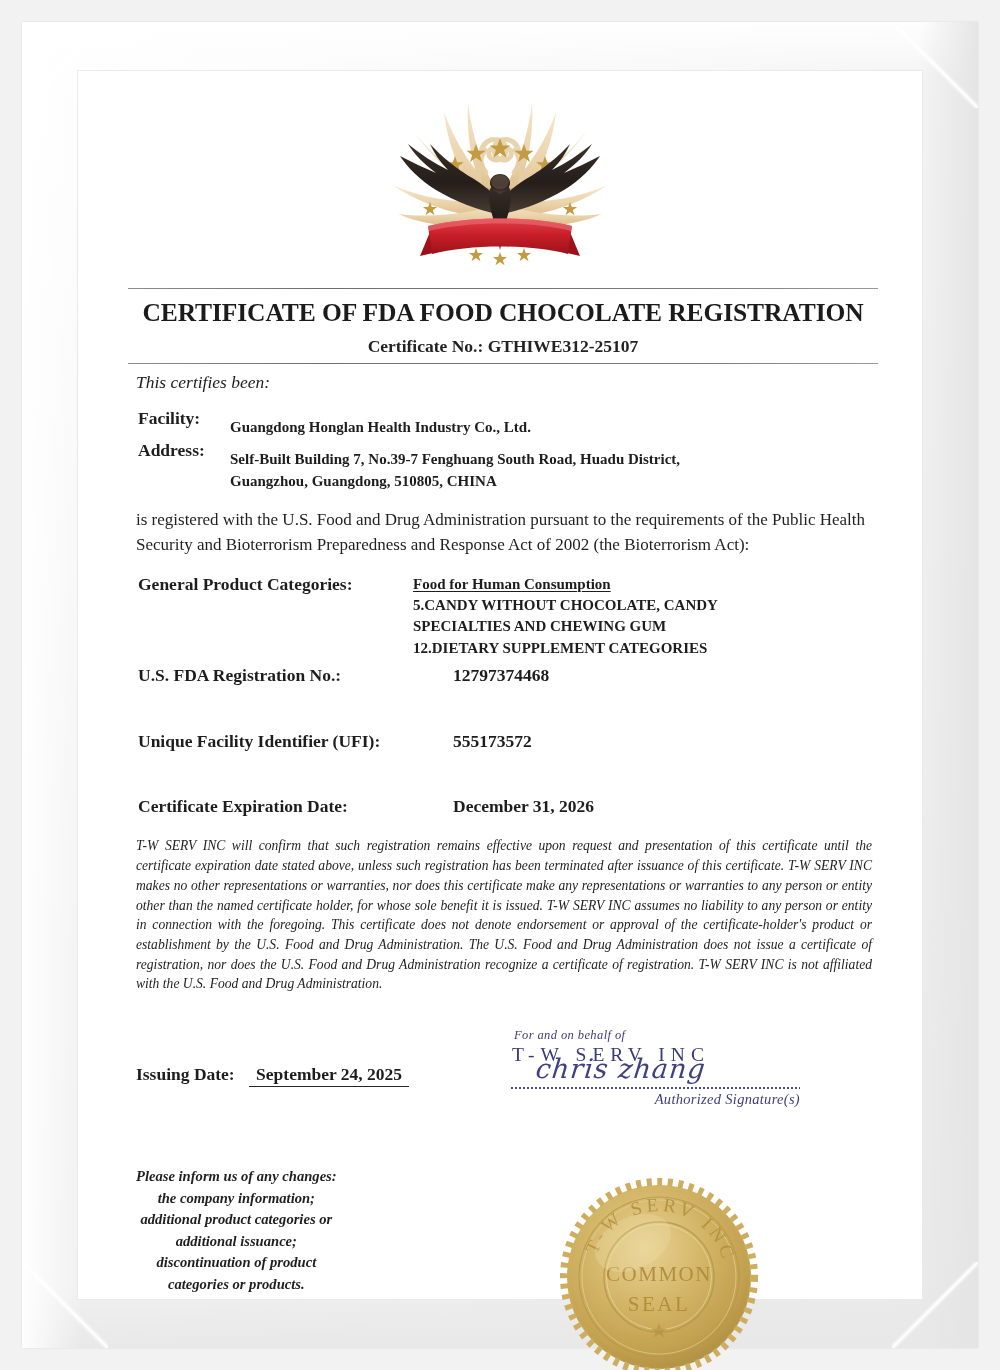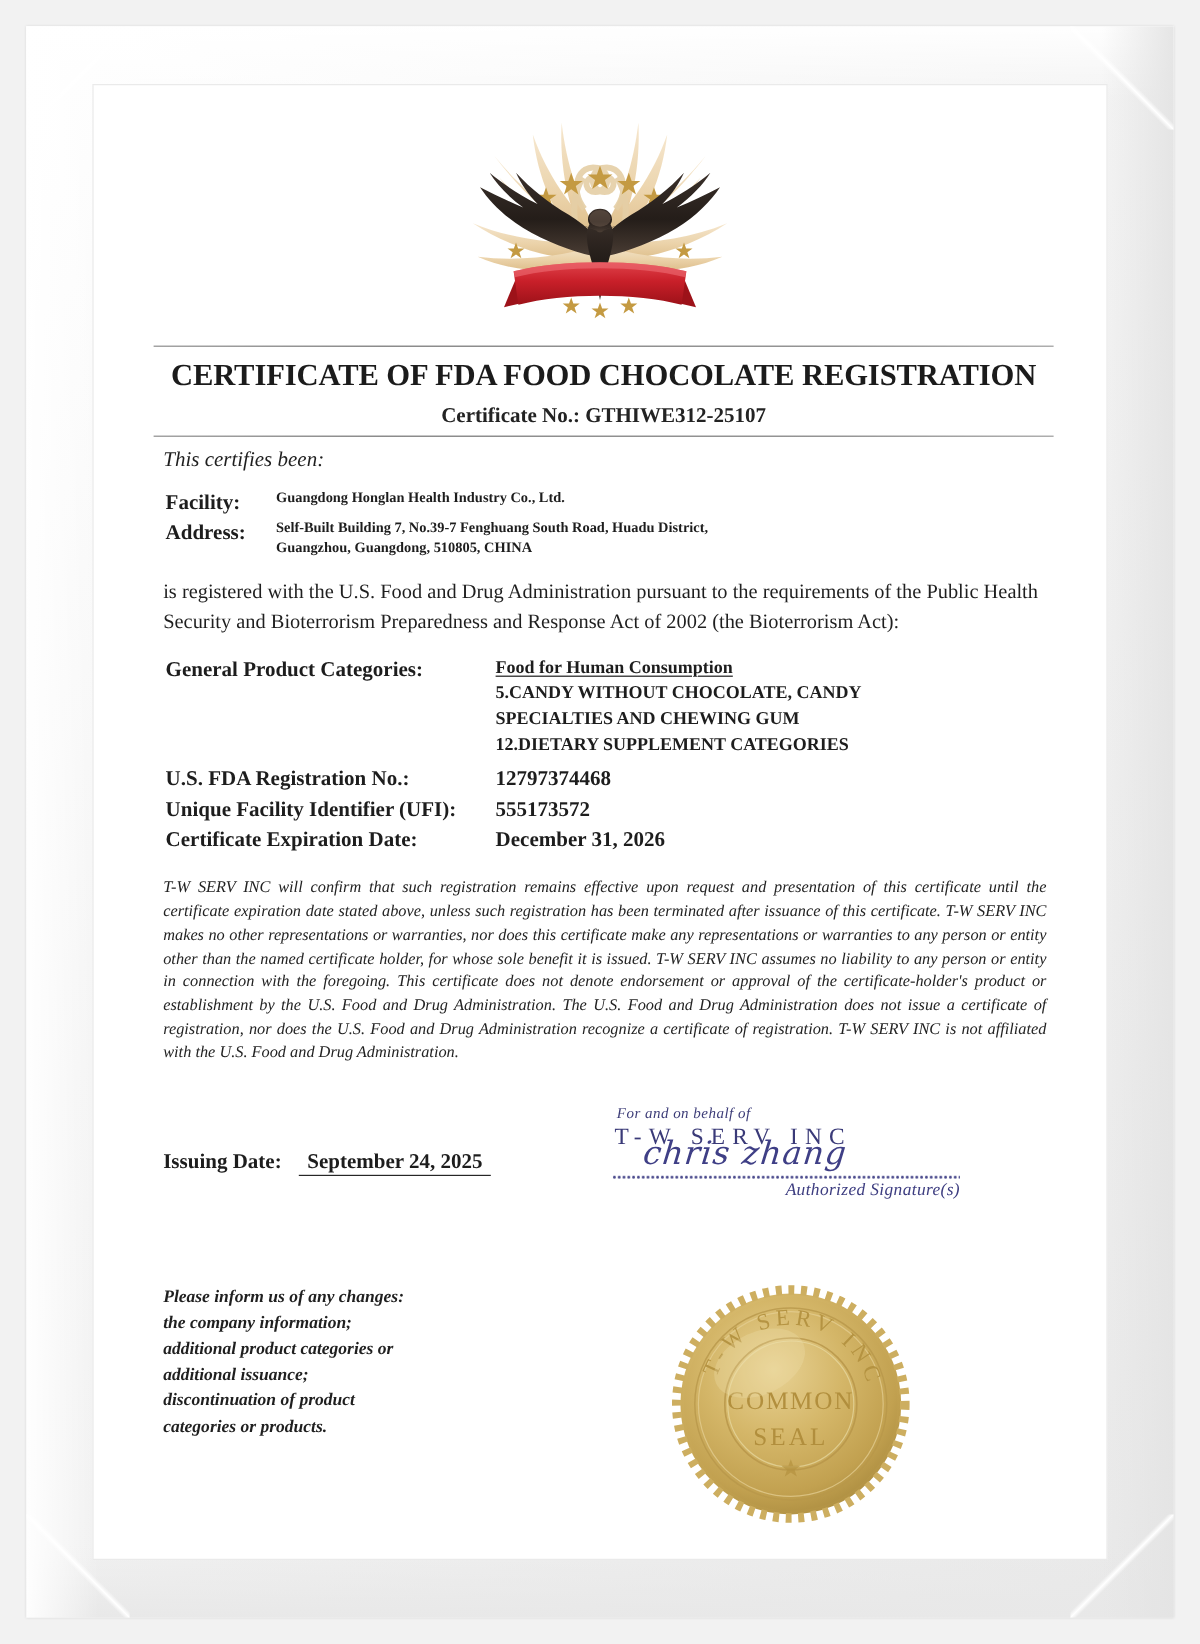--- a/index.html
+++ b/index.html
@@ -89,36 +89,36 @@
   }
 
   .certifies {
     font-style: italic; font-size: 17.5px; color: #1f1f1f;
     margin: 8px 0 13px 8px;
   }
 
   
   .kv { display: grid; grid-template-columns: 92px 1fr; margin-left: 10px; }
   .kv .k { font-weight: bold; font-size: 17.5px; line-height: 1.42; }
-  .kv .v { font-weight: bold; font-size: 12px; line-height: 1.42; }
+  .kv .v { font-weight: bold; font-size: 15px; line-height: 1.42; margin-top: 11px; }
   .kv .v .line2 { display: block; }
 
   .para {
     font-size: 17px; line-height: 1.46; margin: 16px 0 0 8px;
     color: #1f1f1f;
   }
 
   
   .cat { display: grid; grid-template-columns: 275px 1fr; margin: 16px 0 0 10px; }
   .cat .k { font-weight: bold; font-size: 17.5px; }
   .cat .v { font-weight: bold; font-size: 15px; line-height: 1.43; }
   .cat .v .hdr { text-decoration: underline; text-underline-offset: 2px; display: block; }
   .cat .v span { display: block; }
 
-  .nums { display: grid; grid-template-columns: 275px 1fr; margin: 4px 0 0 10px; }
+  .nums { display: grid; grid-template-columns: 275px 1fr; margin: 4px 0 0 10px; gap: 40px; }
   .nums .k { font-weight: bold; font-size: 17.5px; line-height: 1.45; }
   .nums .v { font-weight: bold; font-size: 17.5px; line-height: 1.45; }
 
   .disclaimer {
     font-style: italic; font-size: 13.6px; line-height: 1.45;
     text-align: justify; margin: 17px 6px 0 8px; color: #232323;
   }
 
   
   #sig-region { position: relative; height: 120px; margin-top: 34px; }
@@ -152,23 +152,23 @@
     background-size: 4px 4px; background-repeat: repeat-x;
     background-position: 0 center;
   }
   .authlabel {
     text-align: right; font-style: italic; font-size: 14.5px;
     color: #3d3d80; letter-spacing: .3px; margin-top: 1px;
   }
 
   
   #footnote {
-    position: absolute; left: 8px; top: 12px;
+    position: absolute; left: 8px; top: 0;
     font-style: italic; font-weight: bold; font-size: 14.6px;
-    line-height: 1.48; color: #1f1f1f;
+    line-height: 1.48; color: #1f1f1f; text-align: center;
   }
   #footnote span { display: block; }
   #foot-region { position: relative; margin-top: 18px; height: 200px; }
 
   
   #seal {
     position: absolute; left: 425px; top: 5px;
     width: 212px; height: 212px;
   }
   #seal svg { display: block; width: 100%; height: 100%; }

